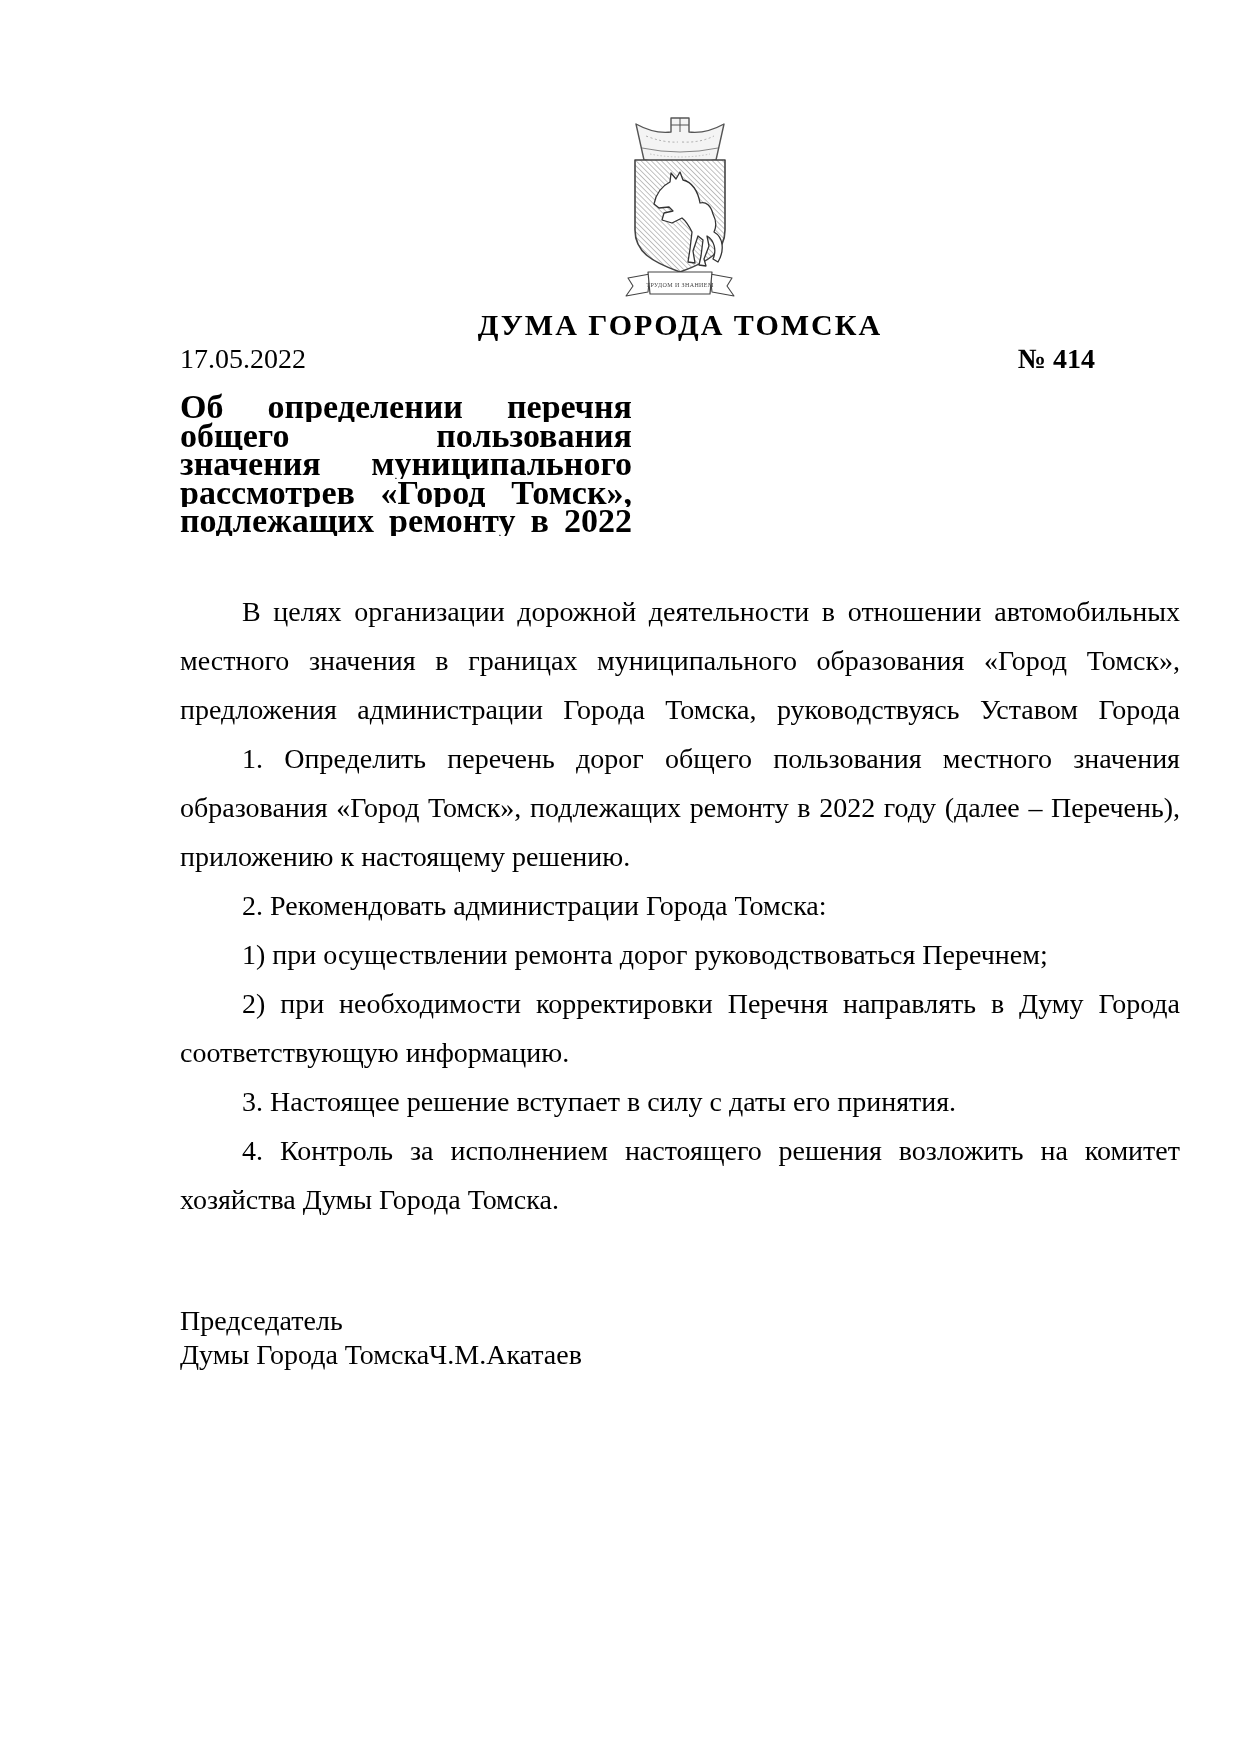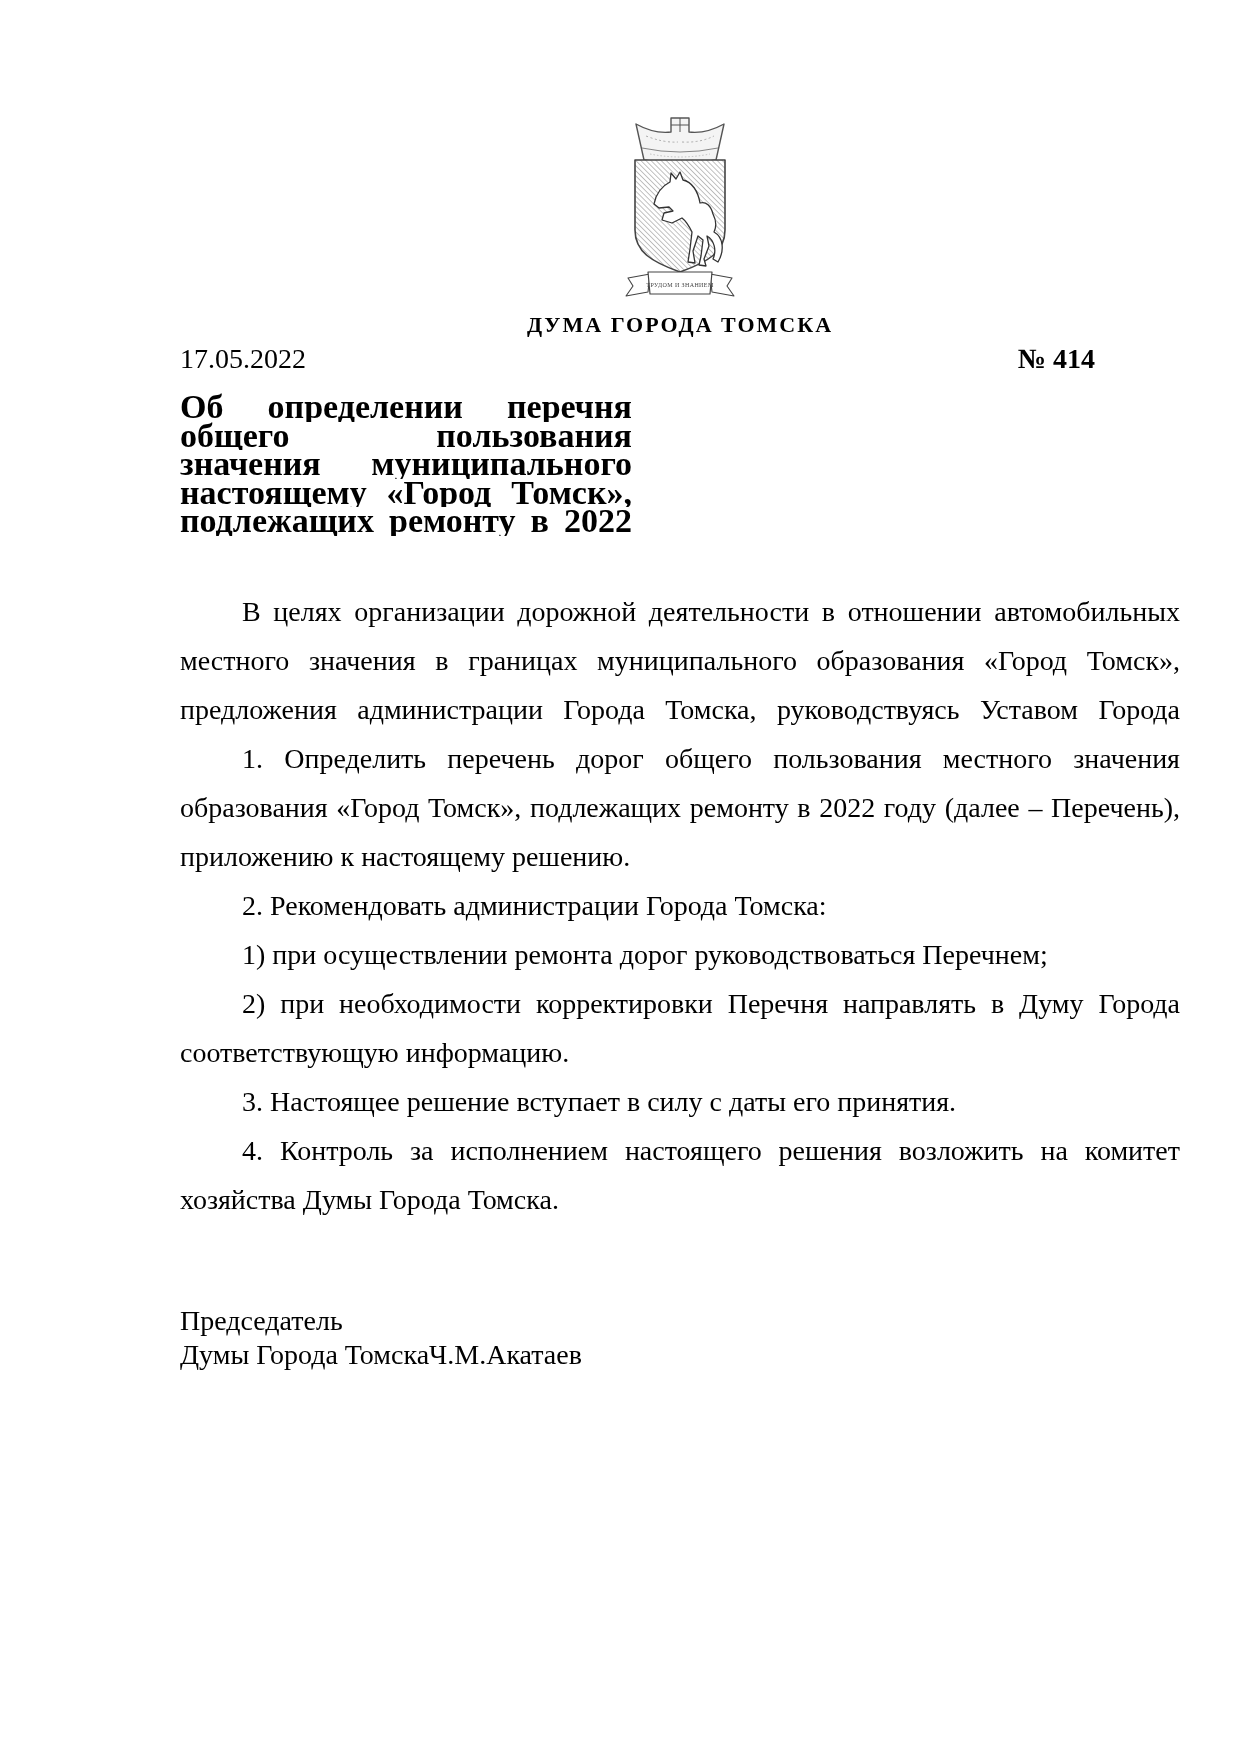--- a/index.html
+++ b/index.html
@@ -9,21 +9,21 @@
     background:#ffffff;
     margin:0 auto;
     font-family:"Liberation Serif","DejaVu Serif",serif;
     color:#000;
     overflow:hidden;
   }
   .doc{position:absolute;left:180px;top:0;width:1000px;}
   .emblem{display:block;margin:112px auto 0;width:136px;height:190px;}
   .org-title{
     margin-top:6px;text-align:center;font-weight:bold;
-    font-size:22px;line-height:34px;letter-spacing:2px;
+    font-size:30px;line-height:34px;letter-spacing:2px;
   }
   .doc-type{
     margin-top:28px;text-align:center;font-weight:bold;
     font-size:30px;line-height:34px;letter-spacing:2px;
   }
   .date-row{
     display:flex;justify-content:space-between;
     font-size:28px;line-height:33px;
   }
   .date-row .number{margin-right:85px;font-weight:bold;}
@@ -105,21 +105,21 @@
     <div class="date-row">
       <span class="date">17.05.2022</span>
       <span class="number">№ 414</span>
     </div>
 
     <div class="subject">
         <div class="para">
           <div class="jline first">Об определении перечня дорог</div>
           <div class="jline">общего пользования значения</div>
           <div class="jline">значения муниципального</div>
-          <div class="jline">настоящему «Город Томск»,</div>
+          <div class="jline">рассмотрев «Город Томск»,</div>
           <div class="jline last">подлежащих ремонту в 2022 году</div>
         </div>
       </div>
 
     <div class="doc-body">
         <div class="para">
           <div class="jline first">В целях организации дорожной деятельности в отношении автомобильных дорог</div>
           <div class="jline">местного значения в границах муниципального образования «Город Томск», рассмотрев</div>
           <div class="jline last">предложения администрации Города Томска, руководствуясь Уставом Города Томска,</div>
         </div>

